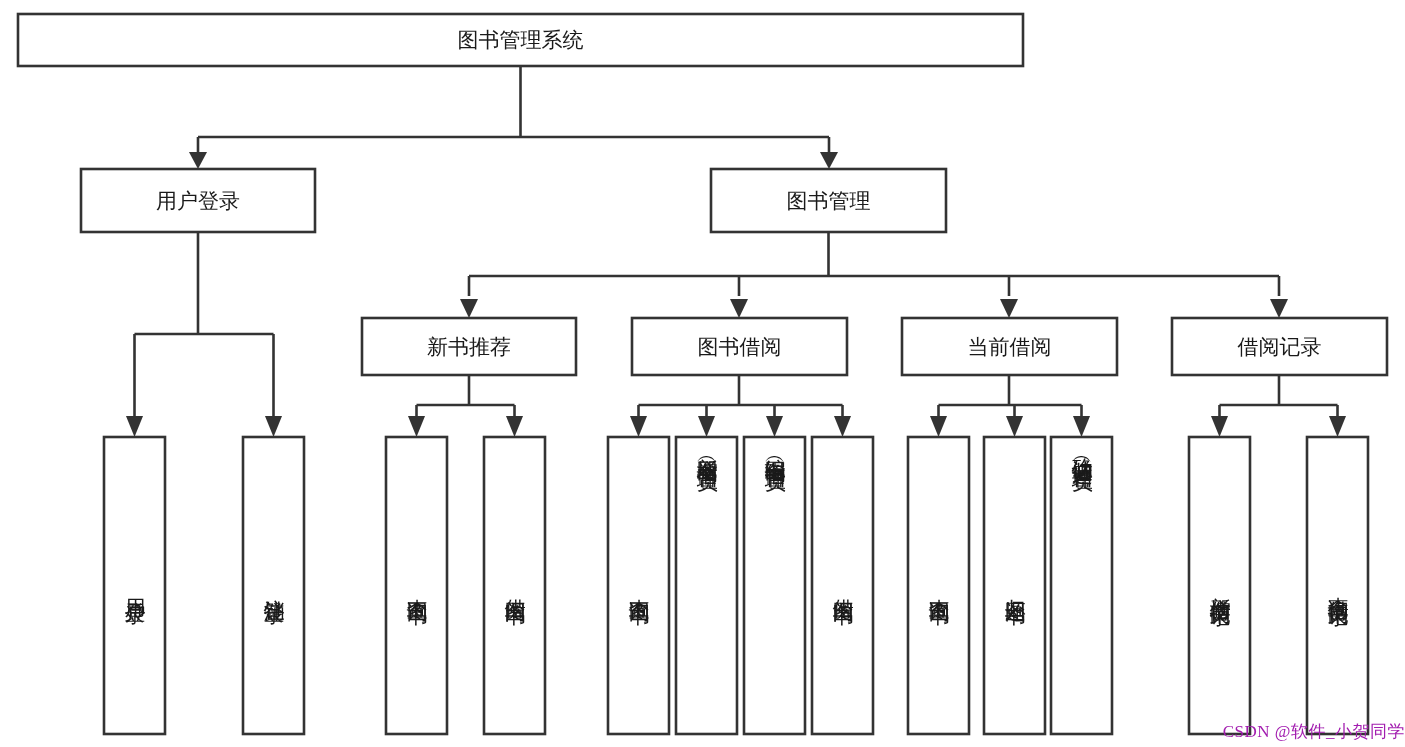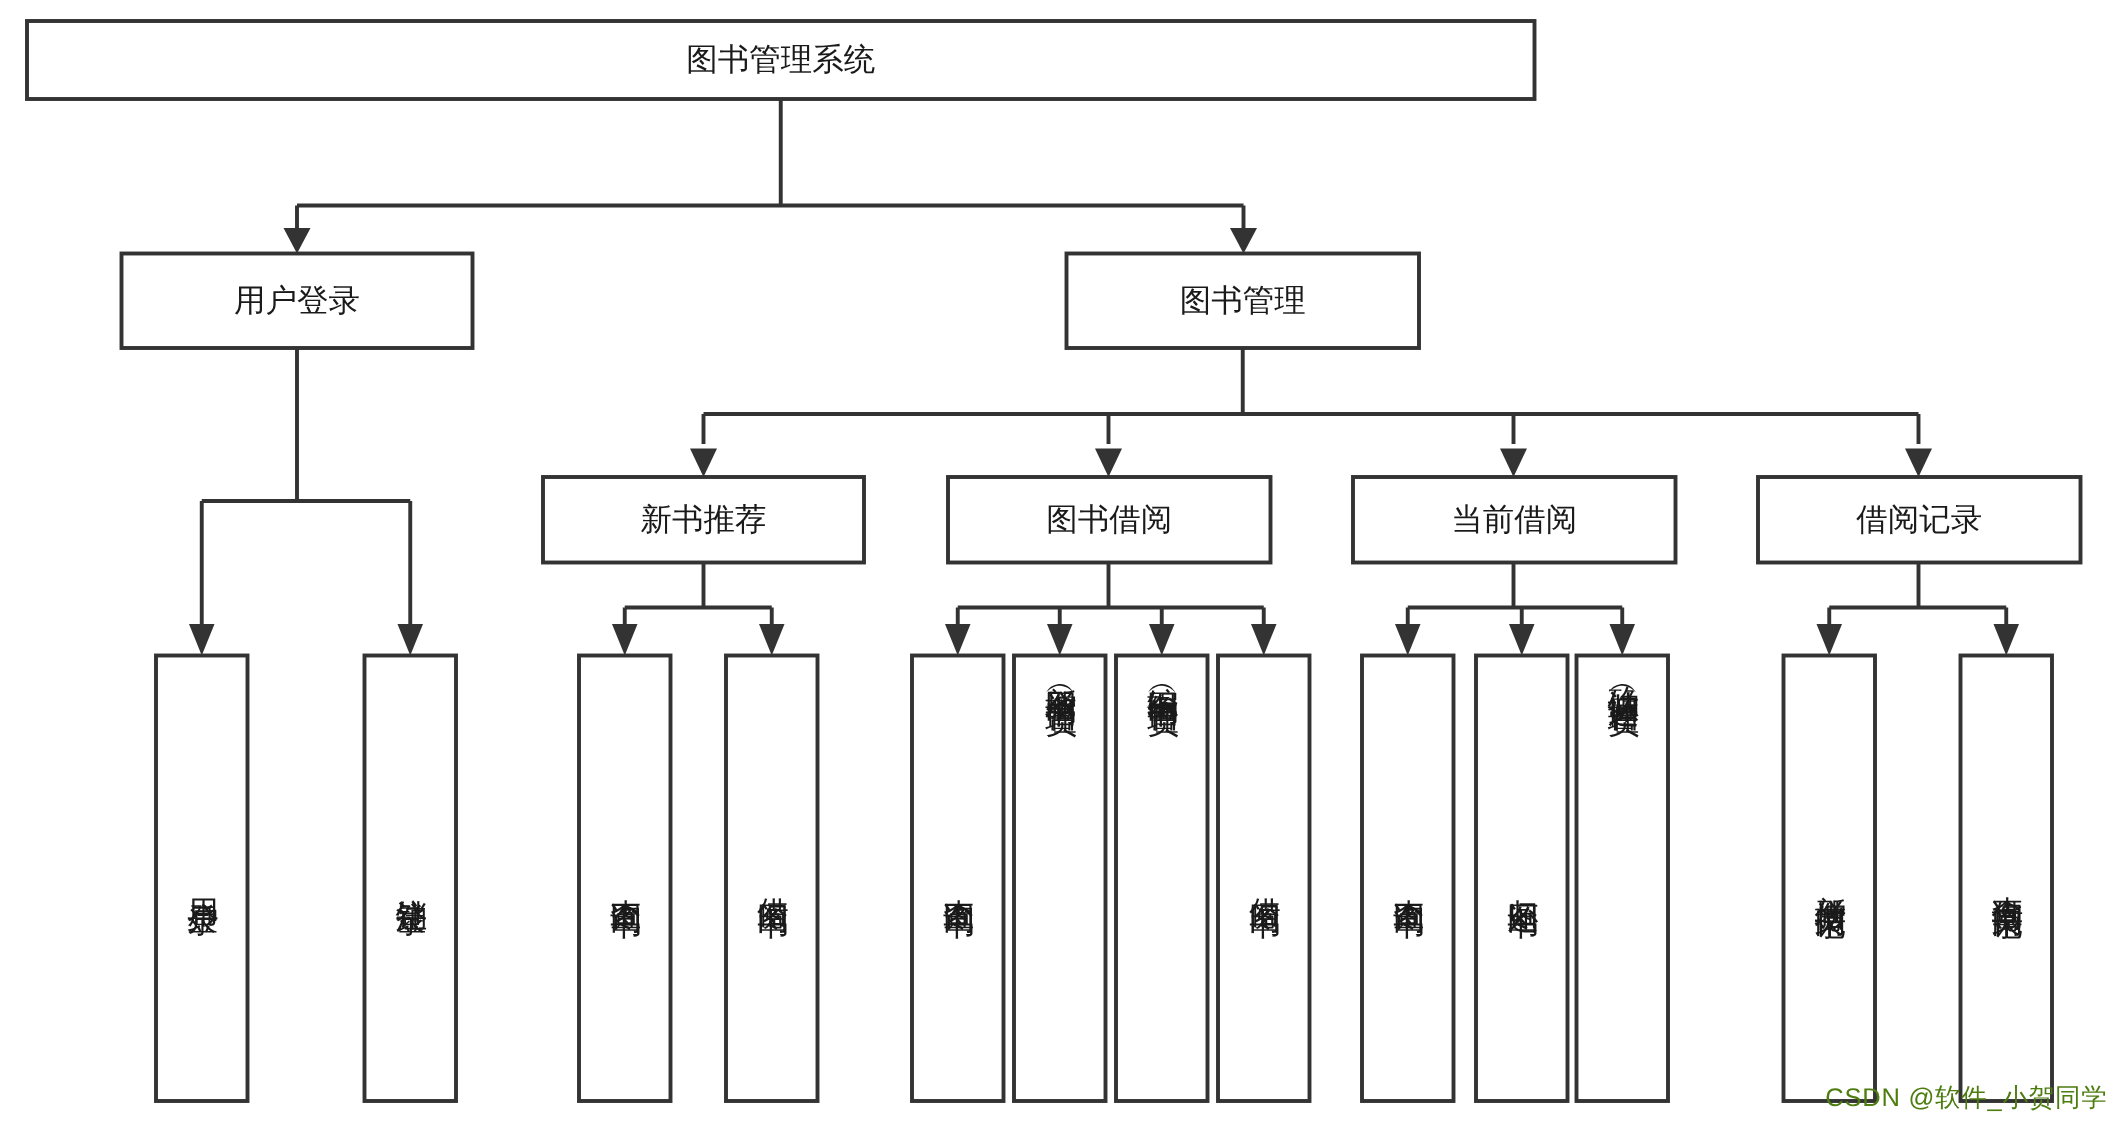--- a/index.html
+++ b/index.html
@@ -64,23 +64,23 @@
     white-space: nowrap;
   }
   .leaf-label.align-top {
     justify-content: flex-start;
     padding-top: 4px;
   }
   .watermark {
     position: absolute;
     right: 12px;
     bottom: 4px;
-    font-family: Liberation Sans, sans-serif;
+    font-family: Liberation Serif, serif;
     font-size: 17px;
-    color: #4d7c0f;
+    color: #a21caf;
     letter-spacing: 0.5px;
     white-space: nowrap;
     user-select: none;
   }
 </style>
 </head>
 <body>
 
 <div id="diagram-root">
 

